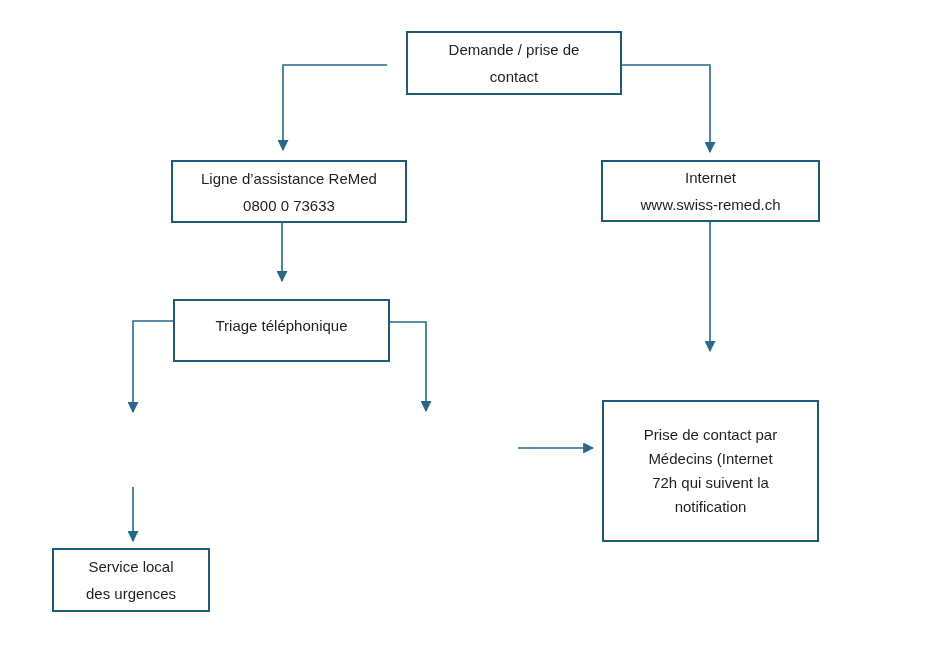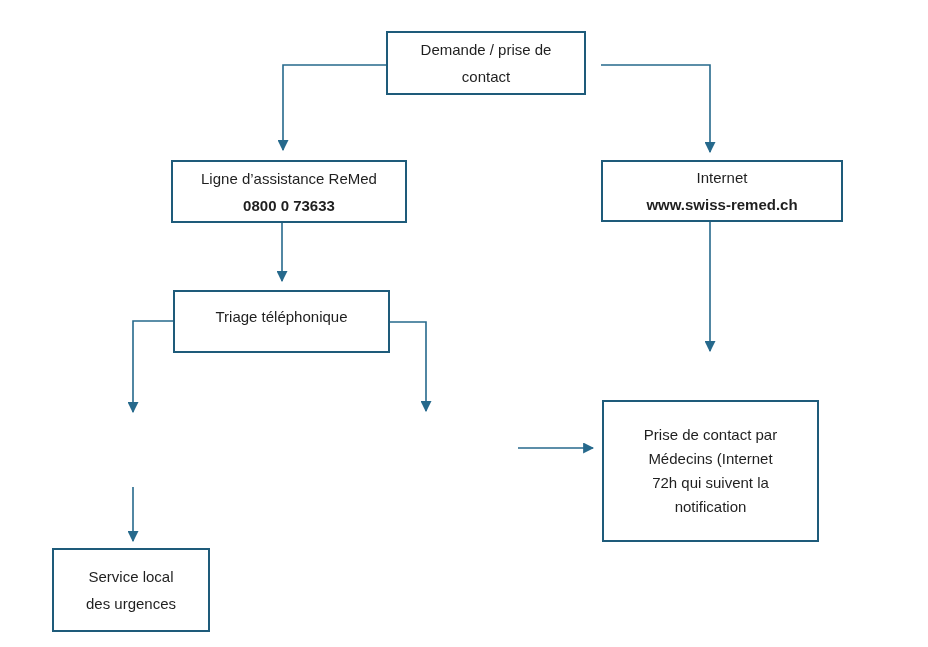--- a/index.html
+++ b/index.html
@@ -29,23 +29,23 @@
     border:2.5px solid var(--box-border);
     background:var(--background);
     display:flex;
     flex-direction:column;
     justify-content:center;
     align-items:center;
     text-align:center;
     font-size:15px;
     line-height:27px;
   }
-  .node.single{padding-bottom:10px;}
+  .node.single{padding-bottom:10px;margin-top:9px;}
   .node .line{white-space:nowrap;}
-  .node .bold{font-weight:bold;text-align:right;}
+  .node .bold{font-weight:normal;text-align:right;}
   .node.multi5{line-height:24px;margin-top:40px;}
 </style>
 </head>
 <body>
 
 <div class="canvas">
 
   <svg class="edges" viewBox="0 0 928 647" xmlns="http://www.w3.org/2000/svg">
     <defs>
       <marker id="arrowhead" markerUnits="userSpaceOnUse" markerWidth="11" markerHeight="11" refX="9" refY="5" orient="auto" viewBox="0 0 10 10">
@@ -55,46 +55,46 @@
     <path d="M387 65 H283 V150" marker-end="url(#arrowhead)"></path>
     <path d="M601 65 H710 V152" marker-end="url(#arrowhead)"></path>
     <path d="M282 223 V281" marker-end="url(#arrowhead)"></path>
     <path d="M173 321 H133 V412" marker-end="url(#arrowhead)"></path>
     <path d="M390 322 H426 V411" marker-end="url(#arrowhead)"></path>
     <path d="M710 222 V351" marker-end="url(#arrowhead)"></path>
     <path d="M518 448 H593" marker-end="url(#arrowhead)"></path>
     <path d="M133 487 V541" marker-end="url(#arrowhead)"></path>
   </svg>
 
-  <div class="node" style="left:386px;top:31px;width:200px;height:64px">
+  <div class="node" style="left:406px;top:31px;width:216px;height:64px">
     <div class="line">Demande / prise de</div>
     <div class="line">contact</div>
   </div>
 
   <div class="node" style="left:171px;top:160px;width:236px;height:63px">
     <div class="line">Ligne d’assistance ReMed</div>
     <div class="line bold">0800 0 73633</div>
   </div>
 
-  <div class="node" style="left:601px;top:160px;width:242px;height:62px">
+  <div class="node" style="left:601px;top:160px;width:219px;height:62px">
     <div class="line">Internet</div>
     <div class="line bold">www.swiss-remed.ch</div>
   </div>
 
   <div class="node single" style="left:173px;top:290px;width:217px;height:63px">
     <div class="line">Triage téléphonique</div>
   </div>
 
 
 
   <div class="node multi5" style="left:602px;top:360px;width:217px;height:142px">
     <div class="line">Prise de contact par</div>
     <div class="line">Médecins (Internet</div>
     <div class="line">72h qui suivent la</div>
     <div class="line">notification</div>
   </div>
 
-  <div class="node" style="left:52px;top:548px;width:158px;height:84px">
+  <div class="node" style="left:52px;top:548px;width:158px;height:64px">
     <div class="line">Service local</div>
     <div class="line">des urgences</div>
   </div>
 
 </div>
 
 </body></html>

